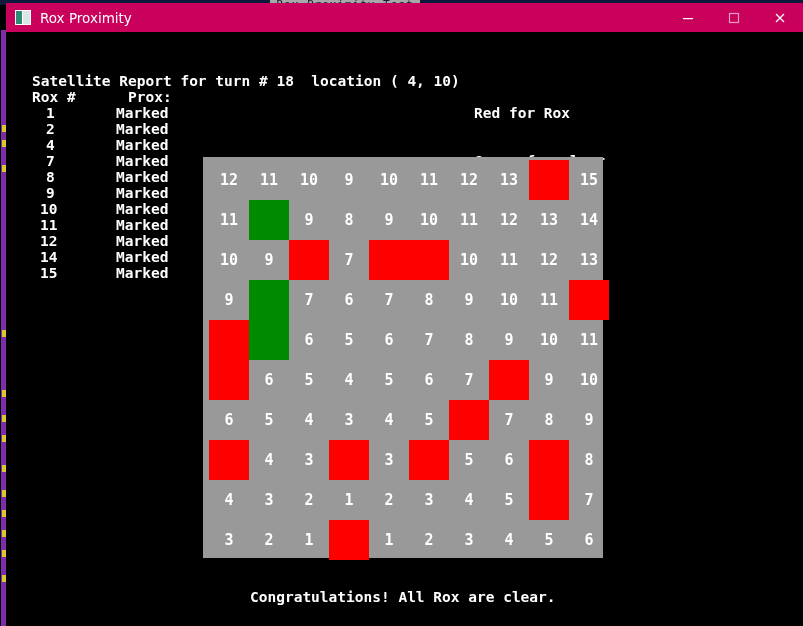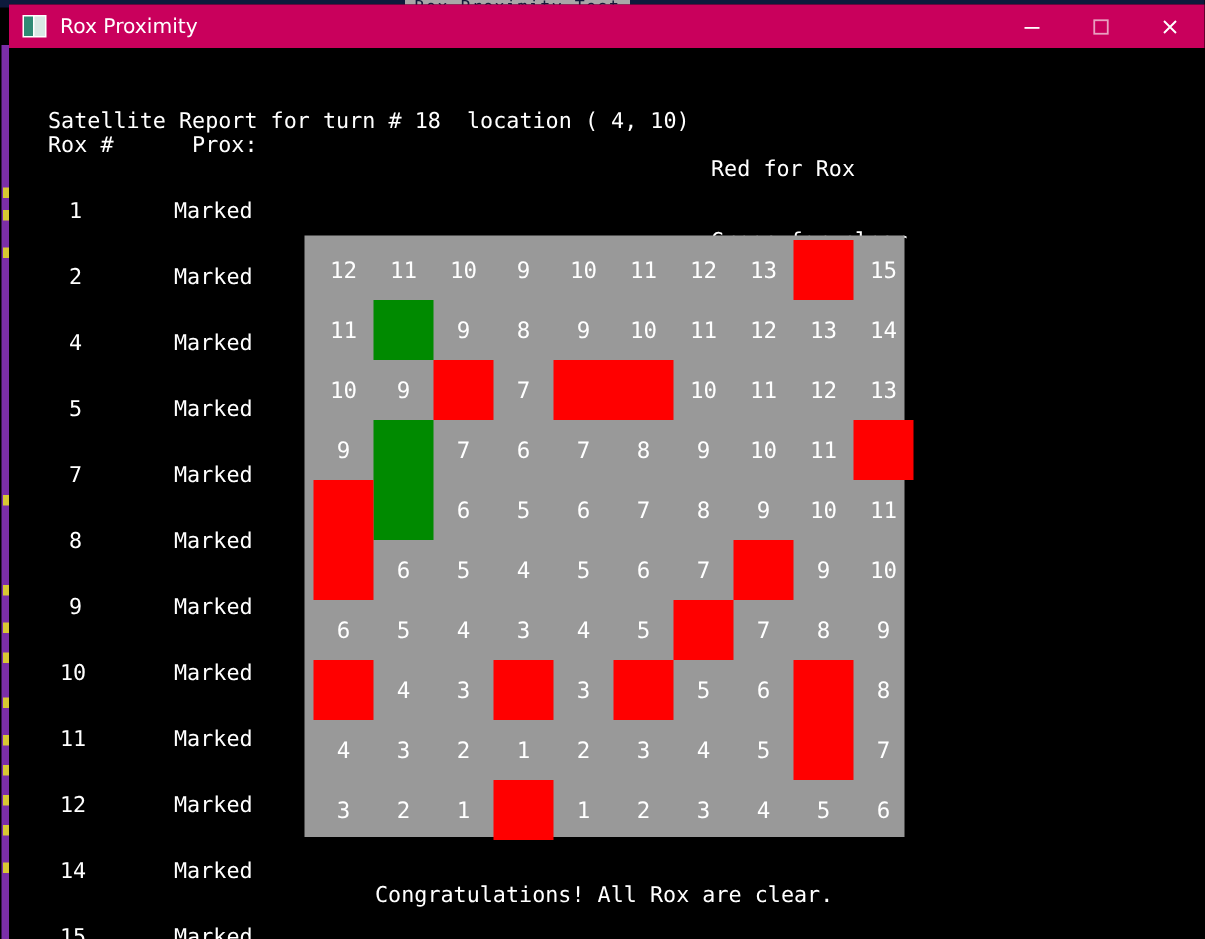--- a/index.html
+++ b/index.html
@@ -121,20 +121,21 @@
   
   #console {
     position: relative;
     width: 636px;
     height: 594px;
     background: #000000;
     color: #ffffff;
     font-family: "DejaVu Sans Mono", "Liberation Mono", monospace;
     font-size: 14.5px;
     line-height: 16px;
+    font-weight: bold;
   }
   #report-head {
     position: absolute;
     left: 26px;
     top: 41px;
     white-space: pre;
   }
   #report-sub {
     position: absolute;
     left: 26px;
@@ -150,21 +151,20 @@
   #legend div { white-space: pre; }
 
   #rox-list {
     position: absolute;
     left: 26px;
     top: 73px;
   }
   .rox-row {
     height: 16px;
     white-space: pre;
-    margin-top: 28px;
   }
   .rox-num {
     display: inline-block;
     width: 84px;
     text-align: left;
     padding-left: 14px;
     box-sizing: border-box;
   }
   .rox-num.wide { padding-left: 8px; }
 
@@ -257,21 +257,20 @@
 
     <div id="legend">
       <div>Red for Rox</div>
       <div>Green for clear</div>
     </div>
 
     <div id="rox-list">
         <div class="rox-row"><span class="rox-num">1</span><span>Marked</span></div>
         <div class="rox-row"><span class="rox-num">2</span><span>Marked</span></div>
         <div class="rox-row"><span class="rox-num">4</span><span>Marked</span></div>
-        <div class="rox-row"><span class="rox-num">5</span><span>Marked</span></div>
         <div class="rox-row"><span class="rox-num">7</span><span>Marked</span></div>
         <div class="rox-row"><span class="rox-num">8</span><span>Marked</span></div>
         <div class="rox-row"><span class="rox-num">9</span><span>Marked</span></div>
         <div class="rox-row"><span class="rox-num wide">10</span><span>Marked</span></div>
         <div class="rox-row"><span class="rox-num wide">11</span><span>Marked</span></div>
         <div class="rox-row"><span class="rox-num wide">12</span><span>Marked</span></div>
         <div class="rox-row"><span class="rox-num wide">14</span><span>Marked</span></div>
         <div class="rox-row"><span class="rox-num wide">15</span><span>Marked</span></div>
       </div>
 

